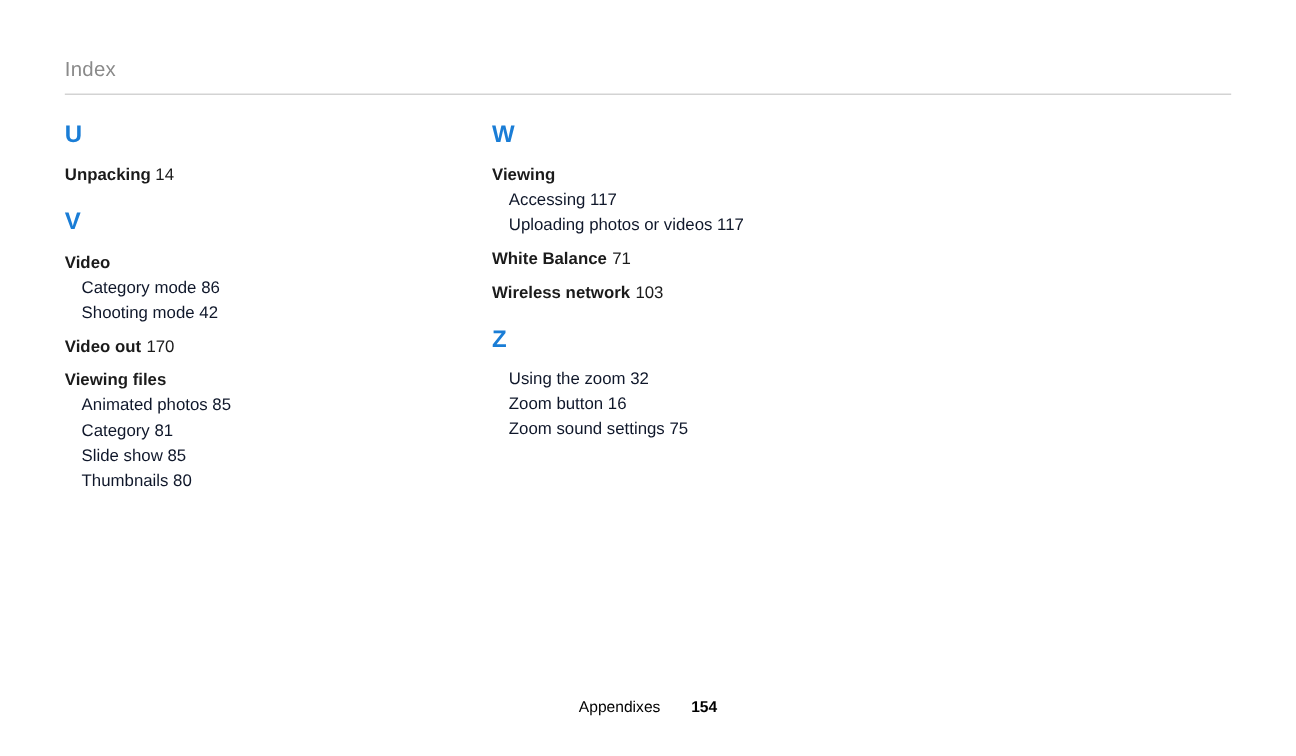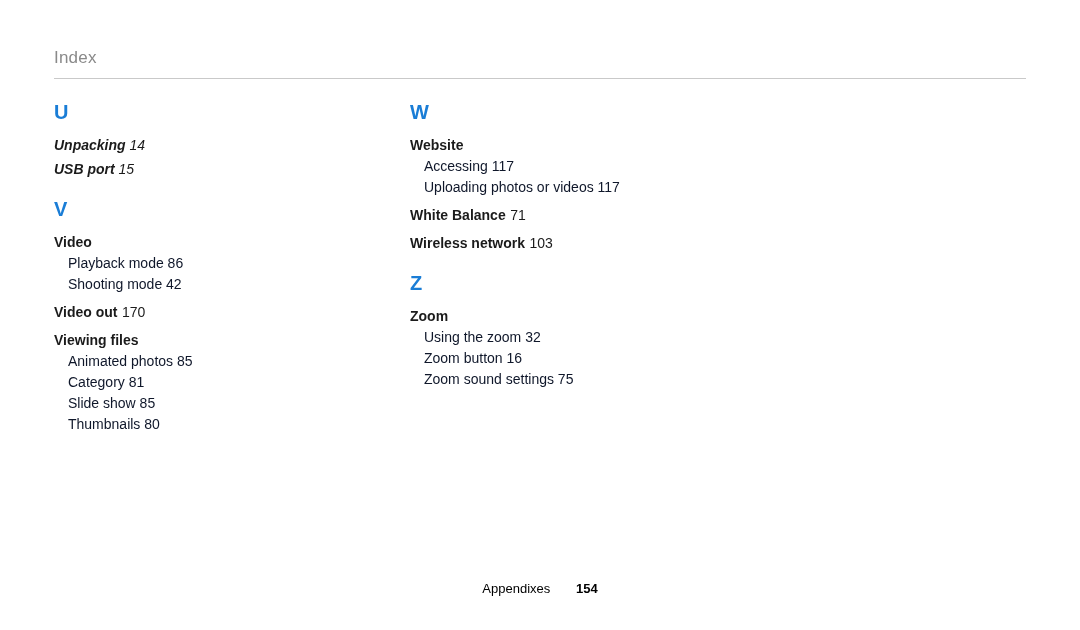--- a/index.html
+++ b/index.html
@@ -33,21 +33,21 @@
       margin-bottom: 10px;
     }
     .letter:first-child { margin-top: 0; }
     .heading {
       font-weight: 700;
       font-size: 14px;
       line-height: 22px;
       color: #1b1b1b;
     }
     .hdr-page { font-weight: 400; }
-    .heading-row { margin-top: 2px; font-style: italic; }
+    .heading-row { margin-top: 2px; }
     .sub {
       font-size: 14px;
       line-height: 21px;
       padding-left: 14px;
       color: #0f172a;
       font-weight: 400;
     }
     .sub-page { }
     .section + .section { margin-top: 18px; }
     .inner-section + .inner-section { margin-top: 6px; }
@@ -72,33 +72,29 @@
   <div class="columns">
 
     <div class="col">
 
       <div class="section">
         <div class="letter">U</div>
         <div class="heading heading-row">
           <span>Unpacking</span>
           <span class="hdr-page"> </span><span class="hdr-page">14</span>
         </div>
-        <div class="heading heading-row">
-          <span>USB port</span>
-          <span class="hdr-page"> </span><span class="hdr-page">15</span>
-        </div>
       </div>
 
       <div class="section">
         <div class="letter">V</div>
 
         <div class="inner-section">
           <div class="heading">Video</div>
           <div class="sub">
-            <span>Playback mode</span>
+            <span>Category mode</span>
             <span> </span><span class="sub-page">86</span>
           </div>
           <div class="sub">
             <span>Shooting mode</span>
             <span> </span><span class="sub-page">42</span>
           </div>
         </div>
 
         <div class="inner-section">
           <span class="heading">Video out</span>
@@ -126,21 +122,21 @@
         </div>
       </div>
     </div>
 
     <div class="col">
 
       <div class="section">
         <div class="letter">W</div>
 
         <div class="inner-section">
-          <div class="heading">Website</div>
+          <div class="heading">Viewing</div>
           <div class="sub">
             <span>Accessing</span>
             <span> </span><span>117</span>
           </div>
           <div class="sub">
             <span>Uploading photos or videos</span>
             <span> </span><span>117</span>
           </div>
         </div>
 
@@ -152,21 +148,20 @@
         <div class="inner-section">
           <span class="heading">Wireless network</span>
           <span class="heading hdr-page"> </span><span class="heading hdr-page">103</span>
         </div>
       </div>
 
       <div class="section">
         <div class="letter">Z</div>
 
         <div class="inner-section">
-          <div class="heading">Zoom</div>
           <div class="sub">
             <span>Using the zoom</span>
             <span> </span><span>32</span>
           </div>
           <div class="sub">
             <span>Zoom button</span>
             <span> </span><span>16</span>
           </div>
           <div class="sub">
             <span>Zoom sound settings</span>

